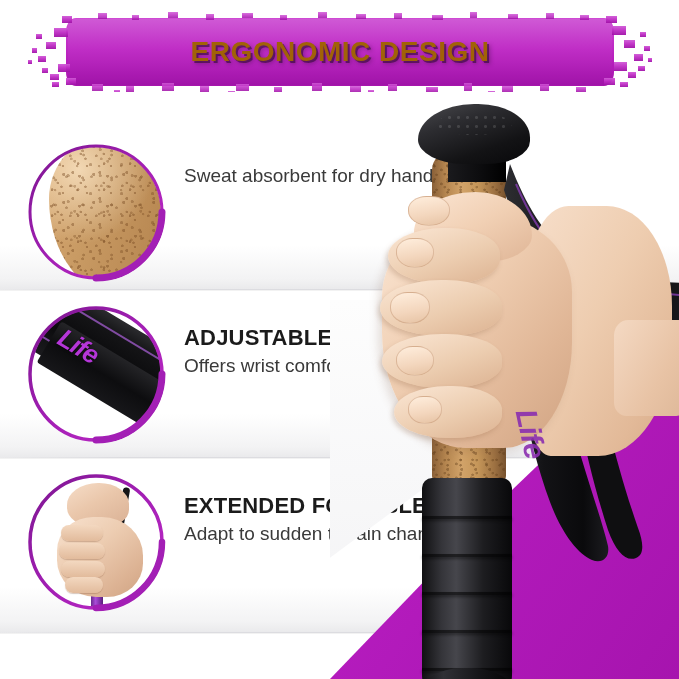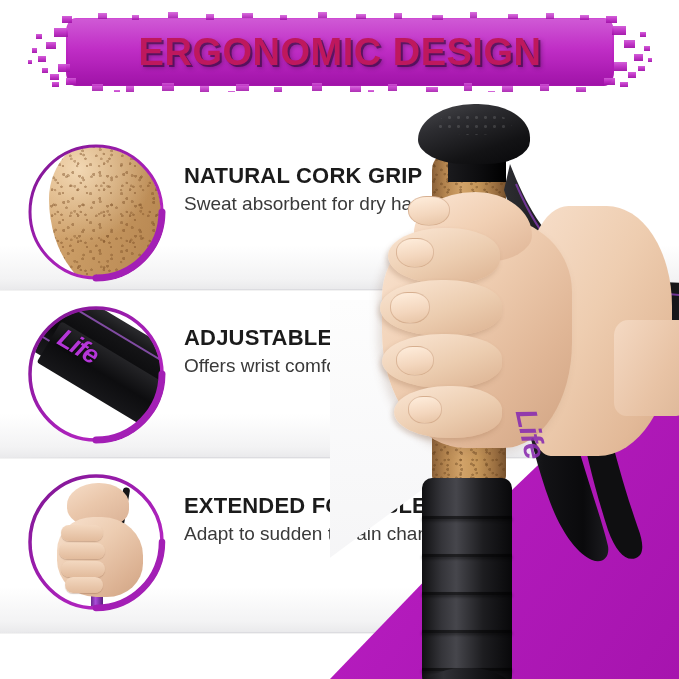--- a/index.html
+++ b/index.html
@@ -66,22 +66,22 @@
   }
   .banner-label {
     position: absolute;
     left: 0;
     top: 0;
     width: 624px;
     height: 80px;
     display: flex;
     align-items: center;
     justify-content: center;
-    color: #be185d;
-    font-size: 38px;
+    color: #a16207;
+    font-size: 28px;
     font-weight: bold;
     letter-spacing: 0.5px;
     text-shadow: 2px 2px 0 rgba(40,10,45,0.55),
                  3px 3px 4px rgba(40,10,45,0.35);
     white-space: nowrap;
   }
 
   
   .feature-row {
     position: absolute;
@@ -640,21 +640,20 @@
             <stop offset="0%" stop-color="#7d1690"></stop>
             <stop offset="50%" stop-color="#a31fb5"></stop>
             <stop offset="100%" stop-color="#c22bc8"></stop>
           </linearGradient>
         </defs>
         <circle cx="70" cy="70" r="66" fill="none" stroke="url(#ring1)" stroke-width="3"></circle>
         <path d="M 70 136 A 66 66 0 0 0 136 70" fill="none" stroke="#a31fb5" stroke-width="7" stroke-linecap="round"></path>
       </svg>
     </div>
     <div class="feature-text">
-      <p class="feature-title">NATURAL CORK GRIP</p>
       <p class="feature-desc">Sweat absorbent for dry hands</p>
     </div>
   </div>
 
   <div class="feature-row r2">
     <div class="thumb">
       <div class="thumb-clip">
         <div class="strap-macro">
           <div class="strap-stitch s1"></div>
           <div class="strap-stitch s2"></div>

